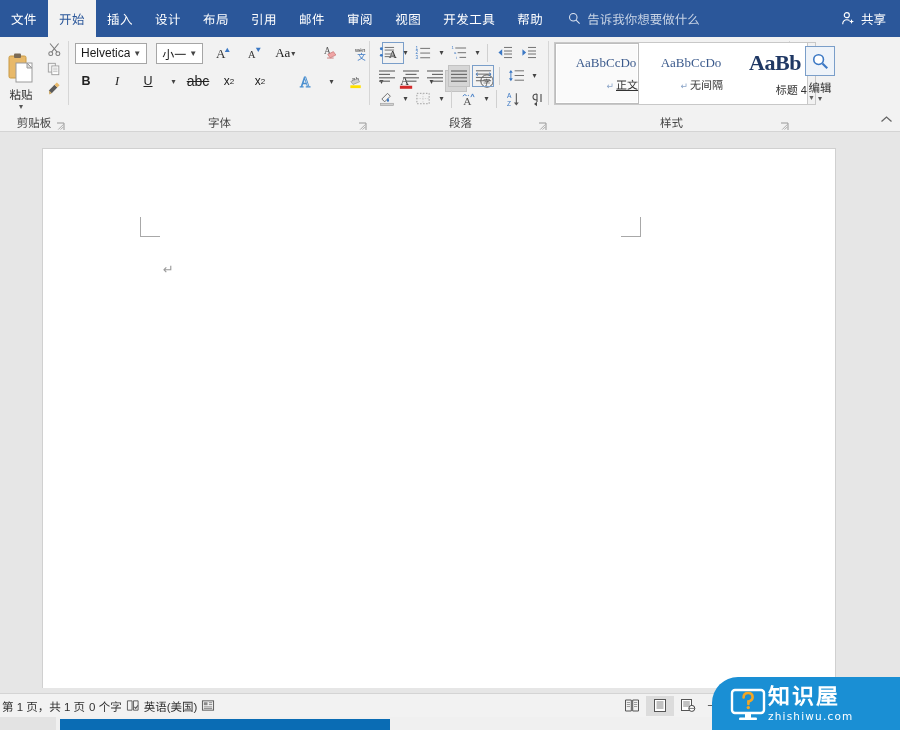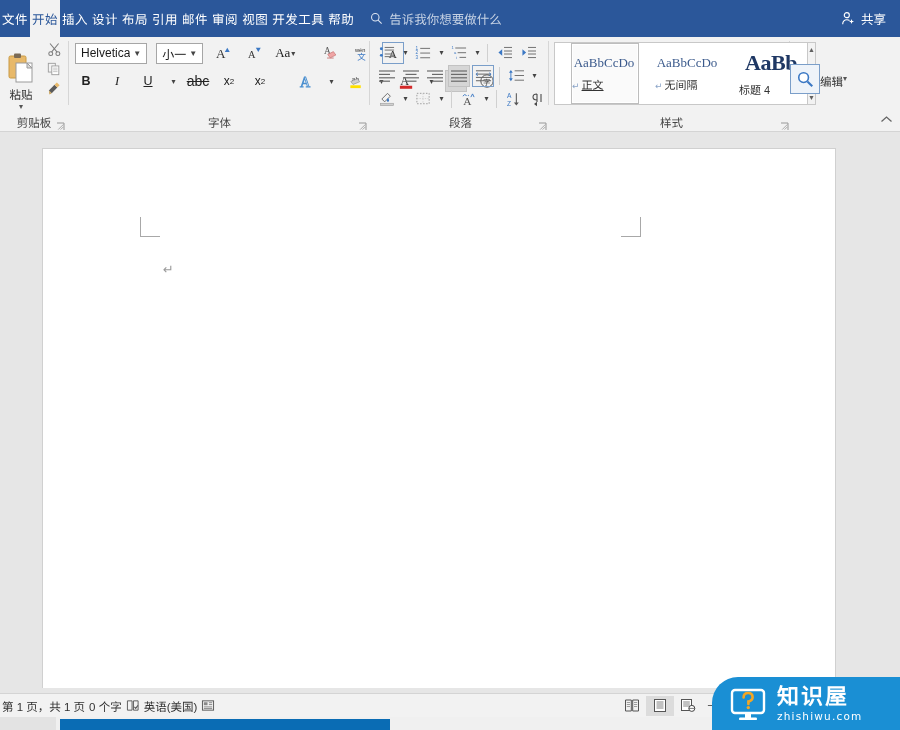--- a/index.html
+++ b/index.html
@@ -13,21 +13,21 @@
 
   
   .tabbar {
     position: absolute; top: 0; left: 0;
     width: 900px; height: 37px;
     background: #2b579a;
     display: flex; align-items: stretch;
   }
   .tab {
     display: flex; align-items: center; justify-content: center;
-    padding: 0 2px;
+    padding: 0 11px;
     color: #ffffff;
     font-size: 12.5px;
     letter-spacing: 0.5px;
     cursor: default;
     white-space: nowrap;
   }
   .tab.active {
     background: #f2f2f2;
     color: #2b579a;
   }
@@ -124,42 +124,41 @@
   .g-para { width: 178px; padding: 4px 0 0 6px; }
   .prow { display: flex; align-items: center; gap: 2px; height: 23px; }
 
   
   .g-styles { width: 240px; padding: 5px 0 0 5px; display: flex; align-items: flex-start; }
   .stylegallery {
     display: flex; background: #fff;
     border: 1px solid #c8c8c8; height: 63px;
   }
   .stile {
-    width: 68px; height: 61px;
+    width: 84px; height: 61px;
     display: flex; flex-direction: column;
-    align-items: flex-start; justify-content: center;
+    align-items: flex-end; justify-content: center;
     background: #fff;
-    margin-left: 16px;
   }
   .stile.sel { border: 1px solid #bdbdbd; background: #fafafa; box-shadow: inset 0 0 0 1px #fff; }
   .stile .sample { font-family: "Liberation Serif", serif; font-size: 13px; color: #3b5a8c; white-space: nowrap; overflow: hidden; width: 64px; text-align: center; }
   .stile .sample.big { font-size: 22px; font-weight: bold; color: #1f3864; letter-spacing: -0.5px; }
   .stile .sname { font-size: 11px; color: #333; margin-top: 5px; white-space: nowrap; }
   .stile .sname .pil { color: #8aa4c8; font-size: 9px; margin-right: 2px; }
   .stile .sname .u { text-decoration: underline; }
   .galscroll {
     width: 15px; height: 63px; background: #f2f2f2;
     border: 1px solid #c8c8c8; border-left: none;
     display: flex; flex-direction: column; justify-content: space-between;
     align-items: center; padding: 2px 0;
   }
   .galscroll div { font-size: 7px; color: #606060; line-height: 9px; }
 
   
-  .g-edit { width: 60px; display: flex; flex-direction: row; align-items: center; padding-top: 9px; }
+  .g-edit { width: 60px; display: flex; flex-direction: column; align-items: center; padding-top: 9px; }
   .g-edit .lbl { font-size: 11.5px; color: #333; margin-top: 3px; }
   .g-edit .caret { font-size: 8px; color: #555; line-height: 8px; }
   .collapse {
     position: absolute; right: 7px; top: 78px;
     font-size: 10px; color: #666;
   }
 
   
   .docarea {
     position: absolute; top: 133px; left: 0;
@@ -213,21 +212,21 @@
   }
   .tb-left { position: absolute; left: 0; top: 0; width: 56px; height: 13px; background: #e3e3e3; }
   .tb-dots { position: absolute; right: 0; top: 0; width: 80px; height: 13px; background: #ededed; }
 
   
   .watermark {
     position: absolute; left: 712px; top: 677px;
     width: 188px; height: 53px;
     background: #1a8fd4;
     border-top-left-radius: 26px;
-    display: flex; align-items: center; gap: 9px;
+    display: flex; align-items: center; 
     padding-left: 16px;
   }
   .wm-text { display: flex; flex-direction: column; line-height: 1; }
   .wm-cn {
     font-size: 22px; color: #ffffff; font-weight: bold;
     letter-spacing: 2px;
   }
   .wm-en {
     font-size: 10.5px; color: #ffffff;
     letter-spacing: 1.2px; margin-top: 3px;

